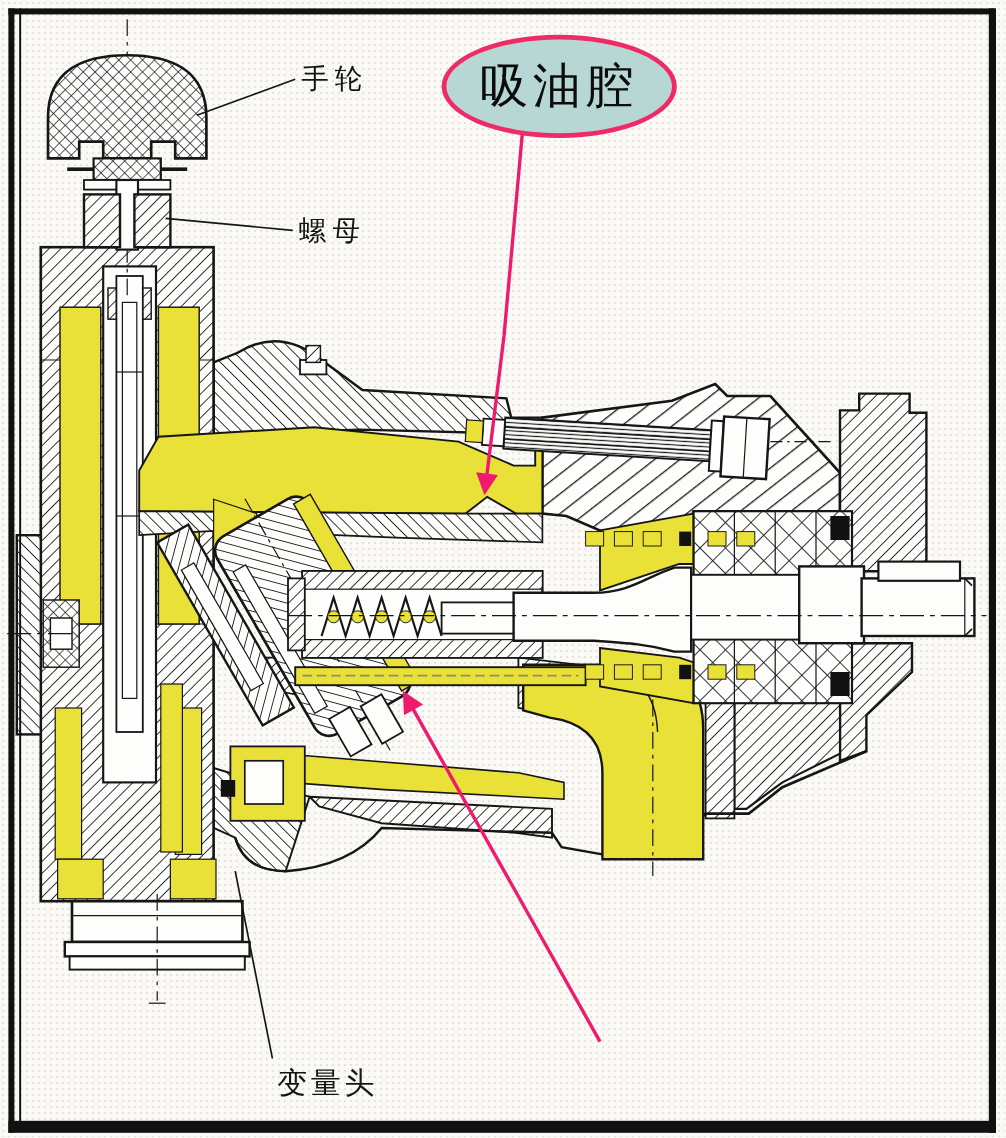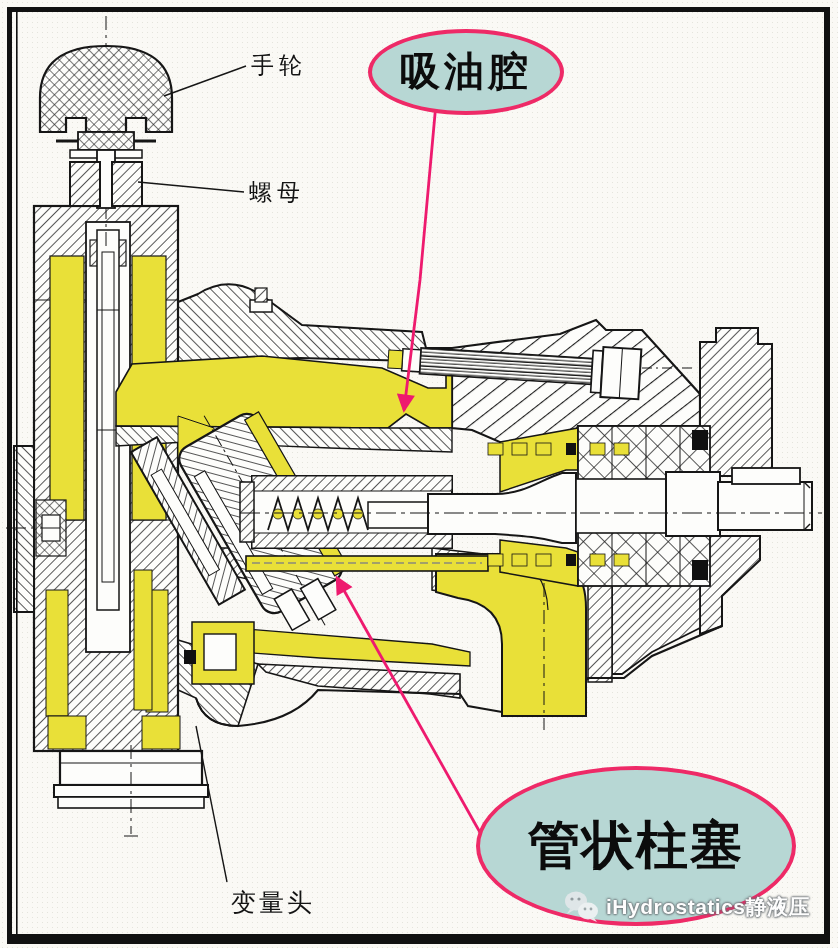--- a/index.html
+++ b/index.html
@@ -7,21 +7,21 @@
     position:relative;width:838px;height:948px;overflow:hidden;
     background-color:#faf9f5;
     background-image:radial-gradient(circle,#e4e4dc 0.9px,rgba(0,0,0,0) 1px);
     background-size:5px 5px;
     font-family:"Liberation Serif", serif;
   }
   svg.diagram{position:absolute;left:0;top:0;z-index:1;}
   .callout{
     position:absolute;z-index:3;display:flex;align-items:center;justify-content:center;
     background:#b7d7d4;border:4px solid #ee2a67;border-radius:50%;
-    color:#0c0c0c;font-family:"Liberation Serif", serif;line-height:1;font-weight:bold;
+    color:#0c0c0c;font-family:"Liberation Serif", serif;line-height:1;
   }
   .callout.suction{left:368px;top:29px;width:188px;height:78px;font-size:40px;letter-spacing:4px;}
   .callout.plunger{left:476px;top:766px;width:312px;height:152px;font-size:52px;letter-spacing:2px;}
   .part-label{
     position:absolute;z-index:3;color:#141414;font-weight:normal;
     font-family:"Liberation Serif", serif;white-space:nowrap;
   }
   .lbl-handwheel{left:251px;top:50px;font-size:23px;letter-spacing:5px;}
   .lbl-nut{left:249px;top:177px;font-size:23px;letter-spacing:5px;}
   .lbl-varhead{left:221px;top:886px;font-size:25px;letter-spacing:3px;margin-left:10px;}
@@ -254,37 +254,19 @@
     <rect x="7" y="7" width="5" height="937"></rect>
     <rect x="824" y="7" width="6" height="937"></rect>
     <rect x="7" y="934" width="823" height="10"></rect>
     <rect x="16" y="7" width="1.6" height="930"></rect>
   </g>
 </svg>
 
 <div class="callout suction">
   <span>吸油腔</span>
 </div>
-<div class="callout plunger">
-  <span>管状柱塞</span>
-</div>
 
 <div class="part-label lbl-handwheel">手轮</div>
 <div class="part-label lbl-nut">螺母</div>
 <div class="part-label lbl-varhead">变量头</div>
 
-<div class="watermark">
-  <svg width="40" height="36" viewBox="0 0 40 36">
-    <g opacity="0.92">
-      <ellipse cx="14" cy="12" rx="11" ry="9.5" fill="#e3e8ea"></ellipse>
-      <path d="M 8,20 L 5,25 L 12,21 Z" fill="#e3e8ea"></path>
-      <circle cx="10" cy="10" r="1.6" fill="#8f989c"></circle>
-      <circle cx="17" cy="10" r="1.6" fill="#8f989c"></circle>
-      <ellipse cx="26" cy="22" rx="10" ry="8.5" fill="#f0f3f4"></ellipse>
-      <path d="M 32,29 L 35,33 L 28,30 Z" fill="#f0f3f4"></path>
-      <circle cx="23" cy="20" r="1.4" fill="#9aa3a7"></circle>
-      <circle cx="29" cy="20" r="1.4" fill="#9aa3a7"></circle>
-    </g>
-  </svg>
-  <span class="wm-text">iHydrostatics静液压</span>
+
 </div>
 
-</div>
-
 </body></html>

